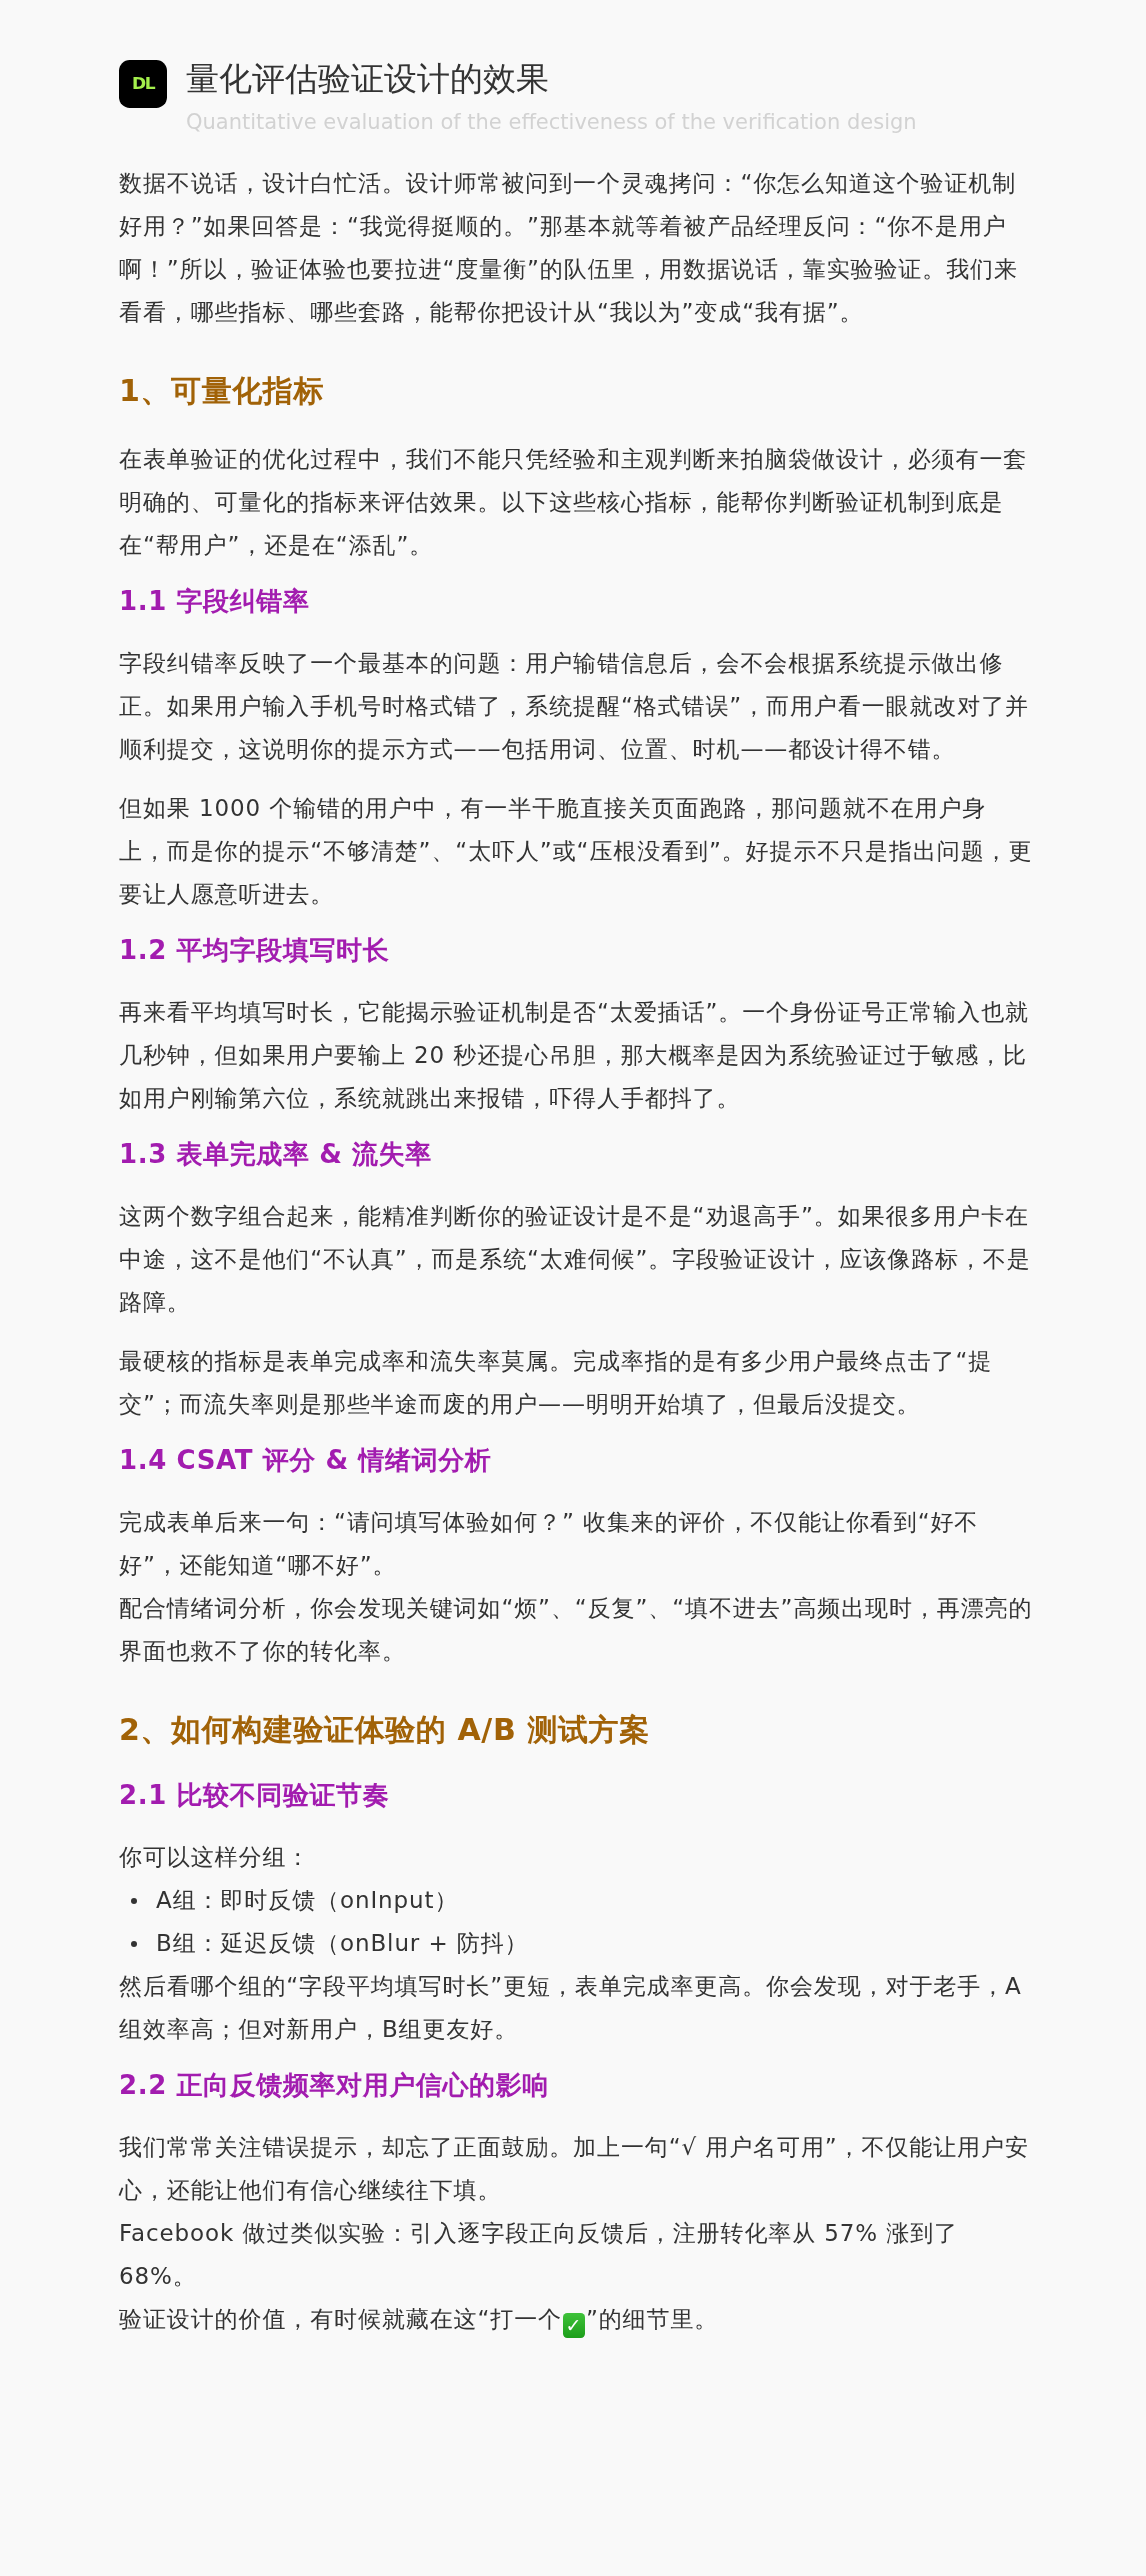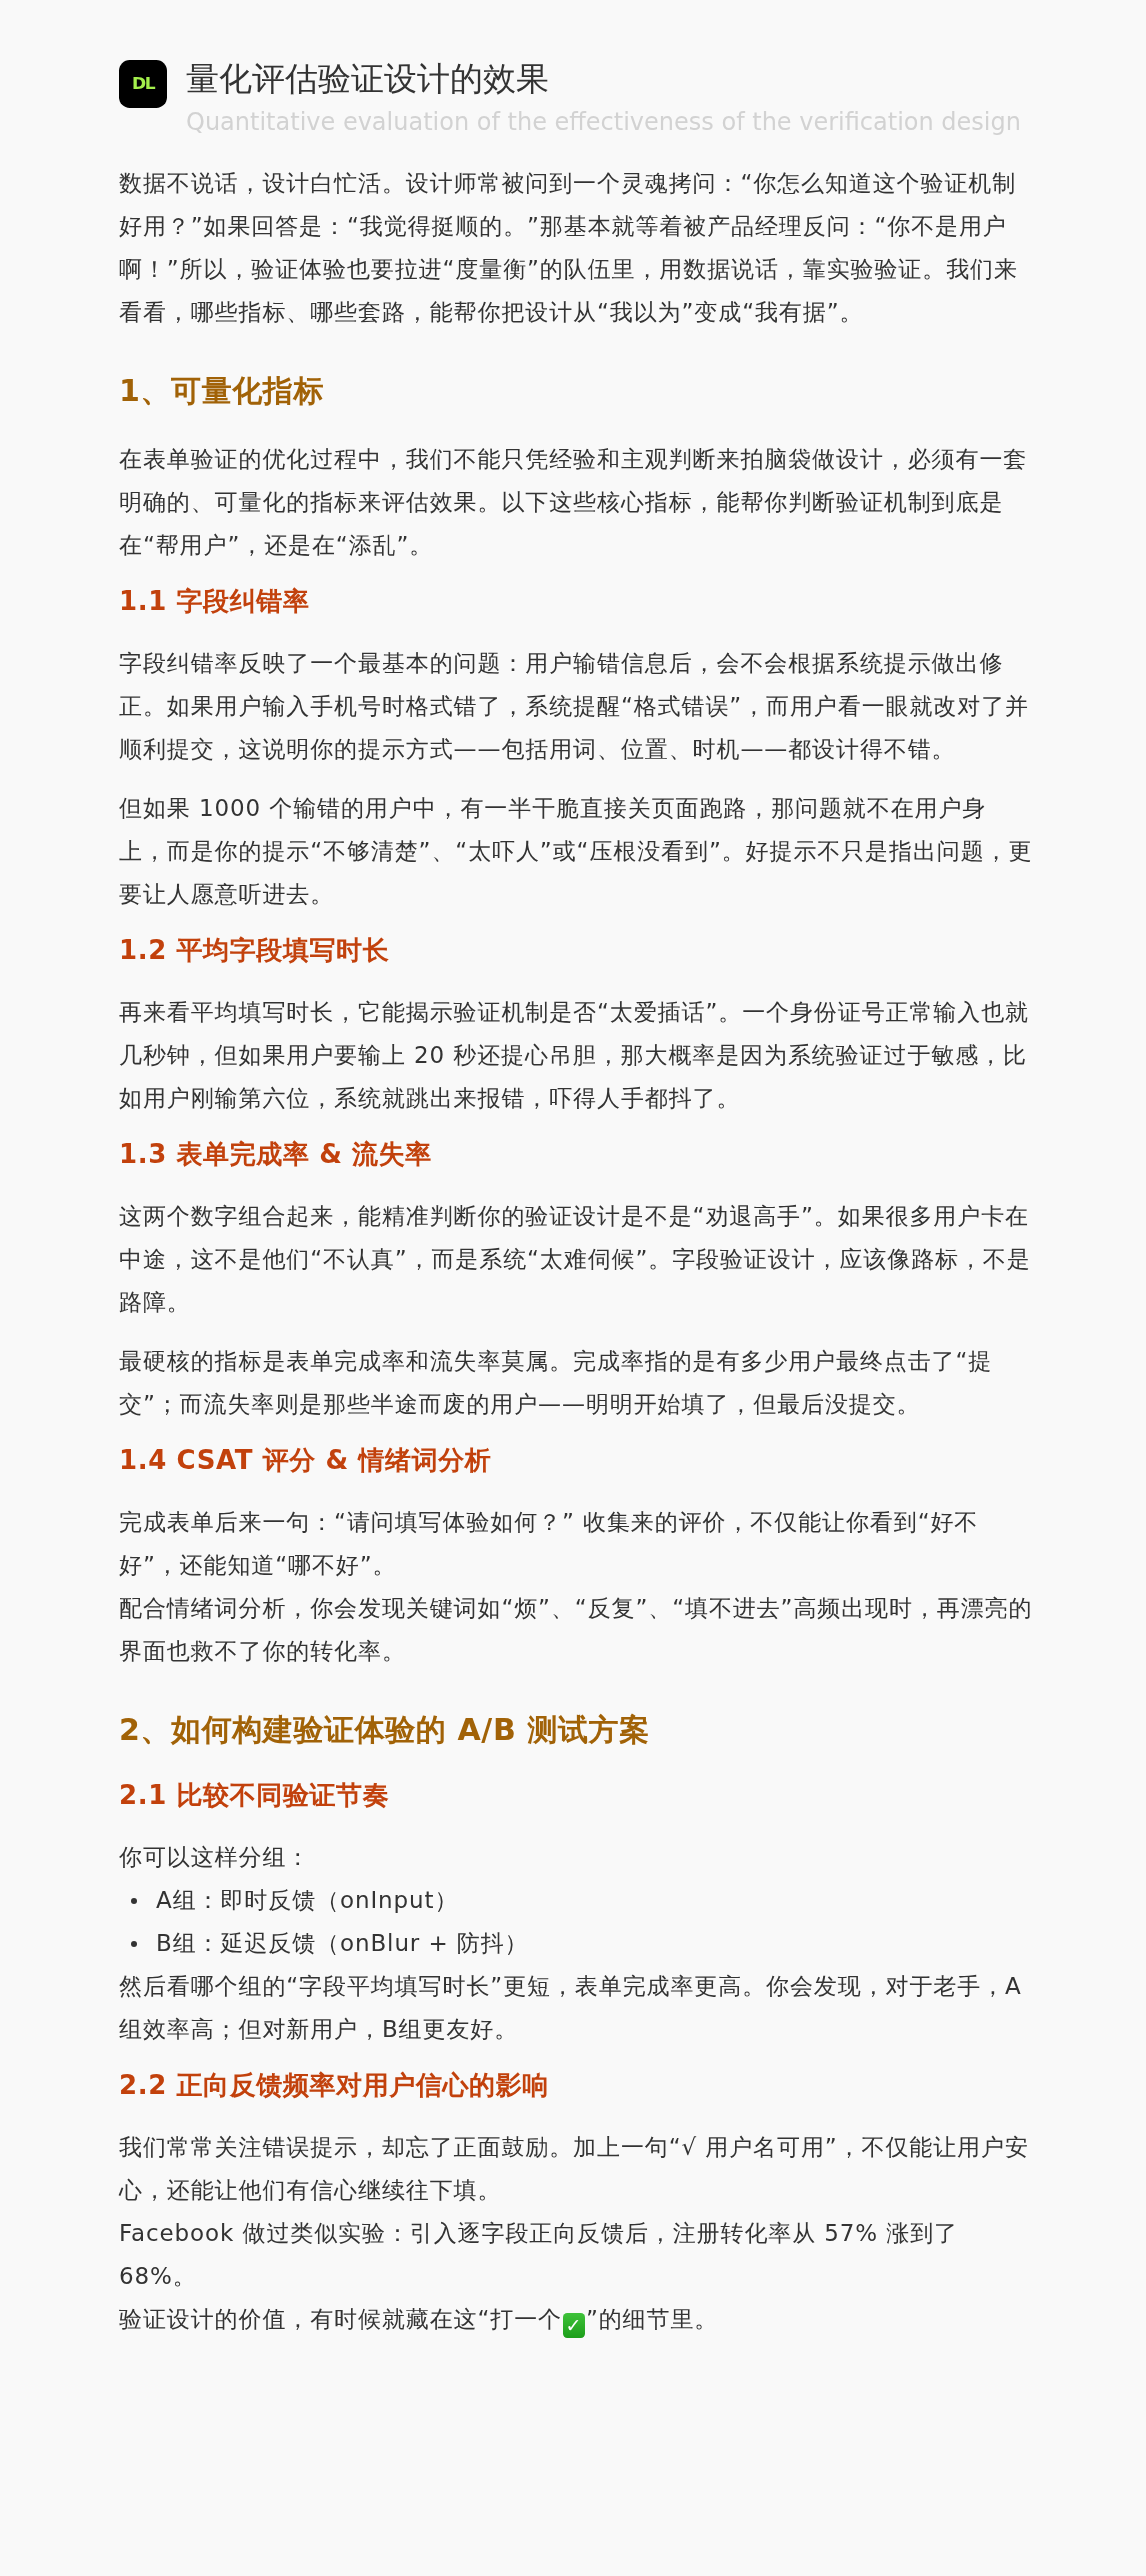--- a/index.html
+++ b/index.html
@@ -44,21 +44,21 @@
     line-height: 38px;
     font-size: 33px;
     font-weight: 400;
     color: #333333;
     white-space: nowrap;
   }
   .subtitle {
     position: absolute;
     left: 67px; top: 48px;
     line-height: 29px;
-    font-size: 24px;
+    font-size: 21px;
     color: #d2d2d2;
     white-space: nowrap;
   }
   .content { margin-top: 26px; }
   p, li {
     font-size: 23px;
     line-height: 43px;
     letter-spacing: 0.9px;
     color: #333333;
   }
@@ -70,21 +70,21 @@
     font-weight: 700;
     margin: 35px 0 26px 0;
     color: #a16207;
     letter-spacing: 0.6px;
   }
   h3 {
     font-size: 26px;
     line-height: 36px;
     font-weight: 700;
     margin: 9px 0 23px 0;
-    color: #c2410c;
+    color: #a21caf;
     letter-spacing: 0.6px;
   }
   h2 + h3 { margin-top: 15px; }
   ul.bullets { list-style: none; margin: 0; }
   ul.bullets li {
     position: relative;
     padding-left: 37px;
   }
   ul.bullets li .dot {
     position: absolute;

